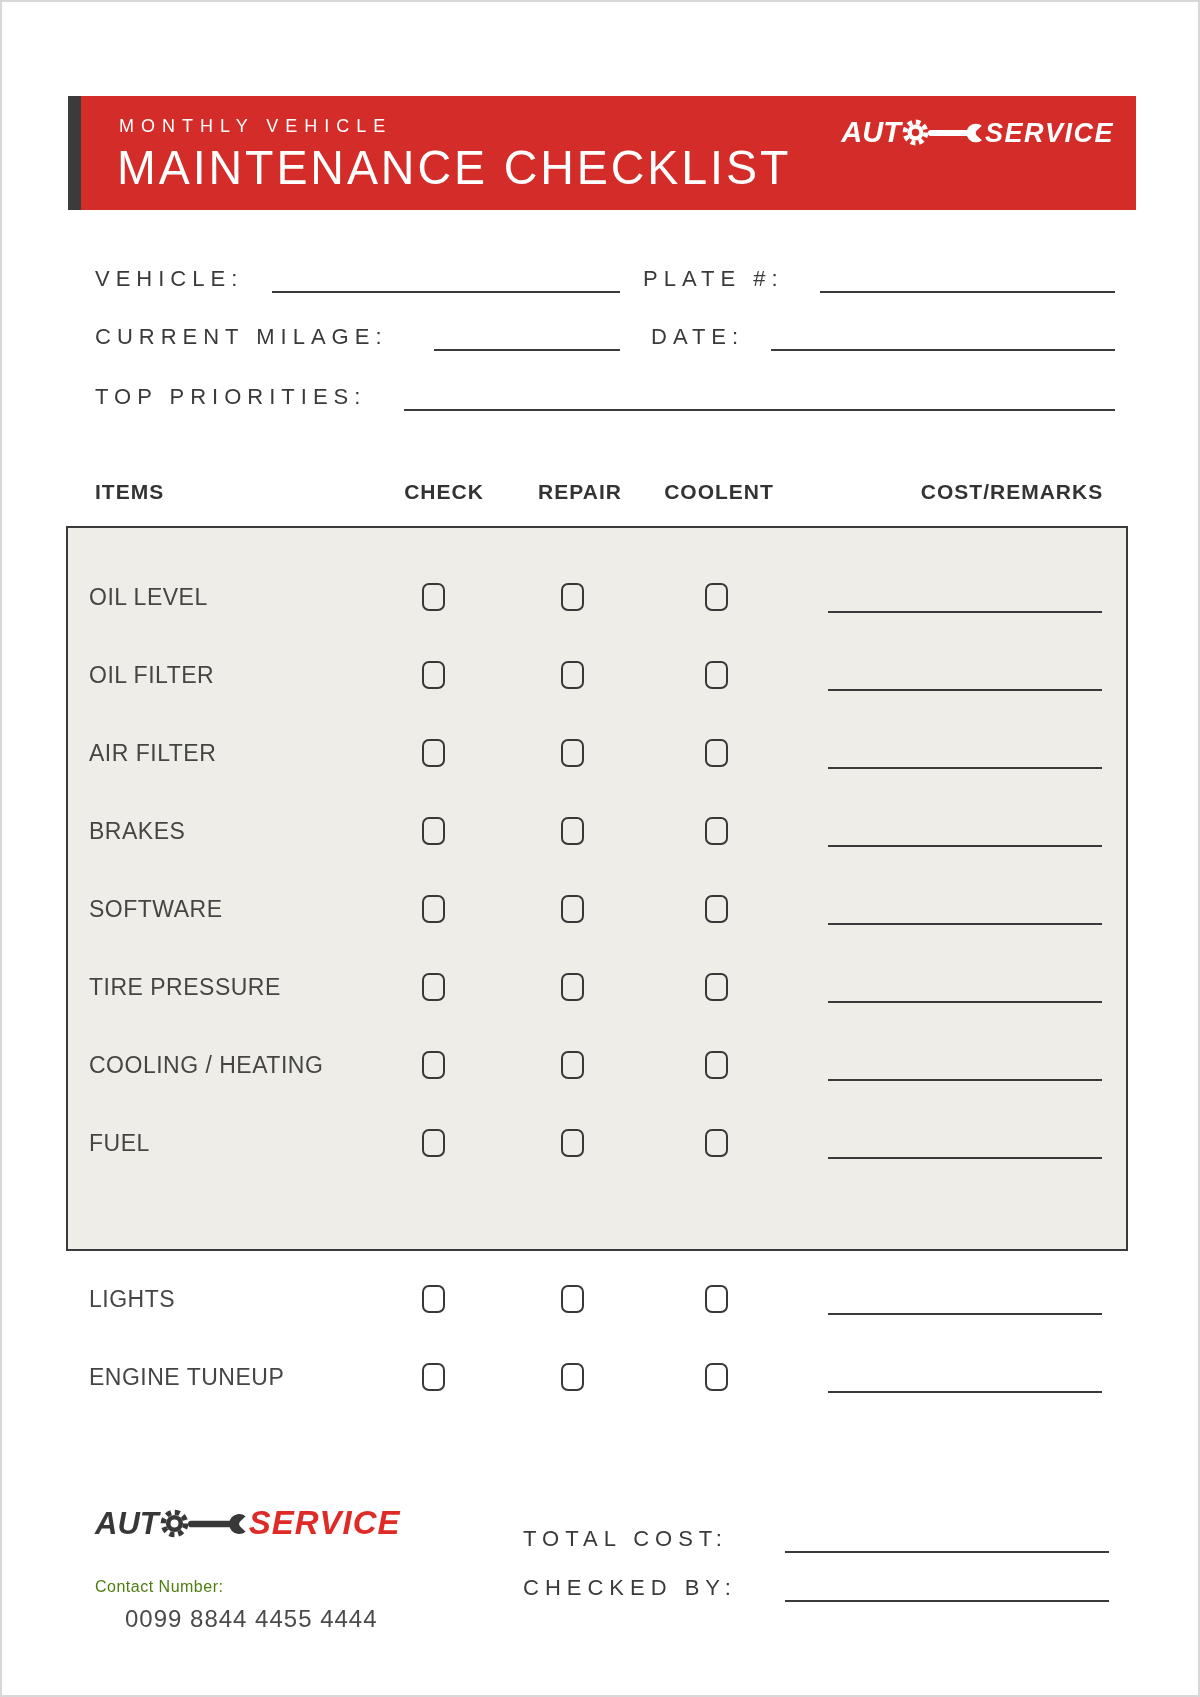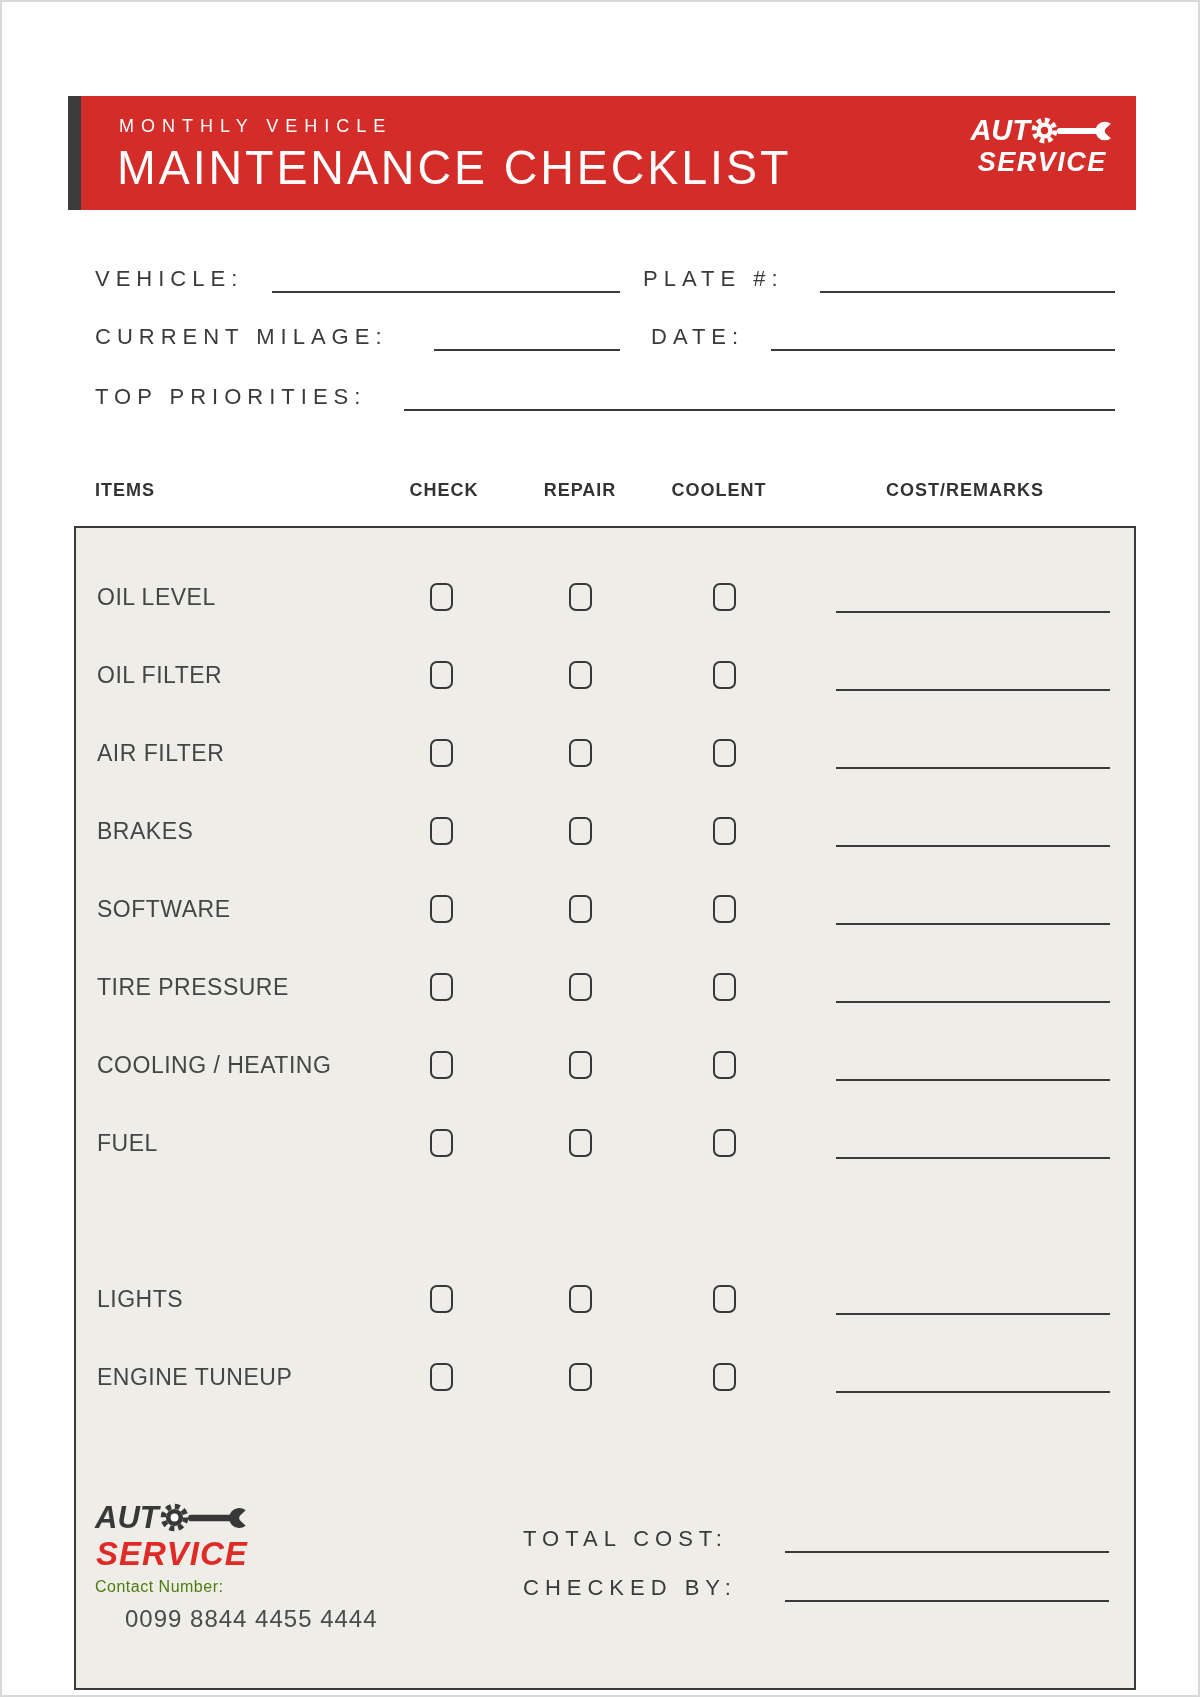--- a/index.html
+++ b/index.html
@@ -24,47 +24,47 @@
   .banner{position:absolute;left:79px;top:94px;width:1055px;height:114px;background:var(--banner-red);}
   .banner-subtitle{
     position:absolute;left:38px;top:20px;color:#ffffff;font-size:18px;
     letter-spacing:7px;font-weight:500;white-space:nowrap;
   }
   .banner-title{
     position:absolute;left:36px;top:44px;color:#ffffff;font-size:48px;
     letter-spacing:3px;font-weight:500;white-space:nowrap;transform:scaleX(.97);transform-origin:left center;
   }
   
-  .logo{position:absolute;display:flex;flex-direction:column;align-items:center;}
+  .logo{position:absolute;display:flex;flex-direction:row;align-items:flex-end;}
   .logo-row{display:flex;align-items:center;}
   .logo-auto{font-style:italic;font-weight:900;letter-spacing:0px;line-height:1;}
   .logo-service{font-style:italic;font-weight:900;line-height:1;}
   .logo-gear{display:block;margin-left:1px;}
   .logo-wrench{display:block;margin-left:-2px;}
   .logo-banner{right:22px;top:20px;color:#ffffff;}
   .logo-banner .logo-auto{font-size:29px;color:#fff;}
   .logo-banner .logo-service{font-size:27px;letter-spacing:1.5px;color:#fff;margin-top:4px;}
   .logo-footer{left:93px;top:1500px;color:#383838;}
   .logo-footer .logo-auto{font-size:31px;color:#383838;}
   .logo-footer .logo-service{font-size:33px;letter-spacing:1px;color:var(--service-red);margin-top:4px;}
   
   .field-label{
     position:absolute;color:var(--text-dark);font-size:22px;letter-spacing:6px;
     font-weight:500;white-space:nowrap;
   }
   .fill-line{position:absolute;height:0;border-top:2px solid var(--line-dark);}
   
   .col-header{
-    position:absolute;top:478px;color:#333333;font-size:18px;font-weight:600;
+    position:absolute;top:478px;color:#333333;font-size:21px;font-weight:600;
     letter-spacing:1px;white-space:nowrap;
   }
   .col-center{transform:translateX(-50%);}
   
   .table-box{
-    position:absolute;left:72px;top:524px;width:1062px;height:1164px;
+    position:absolute;left:64px;top:524px;width:1062px;height:725px;
     background:var(--table-bg);border:2.5px solid var(--table-border);
   }
   .row{position:absolute;left:0;width:100%;height:78px;}
   .item-label{
     position:absolute;left:21px;top:0;line-height:78px;font-size:23px;
     color:var(--item-text);letter-spacing:.5px;white-space:nowrap;
   }
   .cb{
     position:absolute;top:25px;width:23px;height:28px;border:2.5px solid #383838;
     border-radius:7px;background:transparent;
@@ -120,21 +120,21 @@
   <span class="field-label" style="left:649px;top:322px">DATE:</span>
   <div class="fill-line" style="left:769px;top:347px;width:344px"></div>
 
   <span class="field-label" style="left:93px;top:382px">TOP PRIORITIES:</span>
   <div class="fill-line" style="left:402px;top:407px;width:711px"></div>
 
   <span class="col-header" style="left:93px">ITEMS</span>
   <span class="col-header col-center" style="left:442px">CHECK</span>
   <span class="col-header col-center" style="left:578px">REPAIR</span>
   <span class="col-header col-center" style="left:717px">COOLENT</span>
-  <span class="col-header col-center" style="left:963px">COST/REMARKS</span>
+  <span class="col-header col-center" style="left:1010px">COST/REMARKS</span>
 
   <div class="table-box" id="table-box">
       <div class="row" style="top: 30px;">
       <span class="item-label">OIL LEVEL</span>
       <span class="cb cb-check"></span>
       <span class="cb cb-repair"></span>
       <span class="cb cb-replace"></span>
       <span class="cost-line"></span>
     </div>
       <div class="row" style="top: 108px;">

